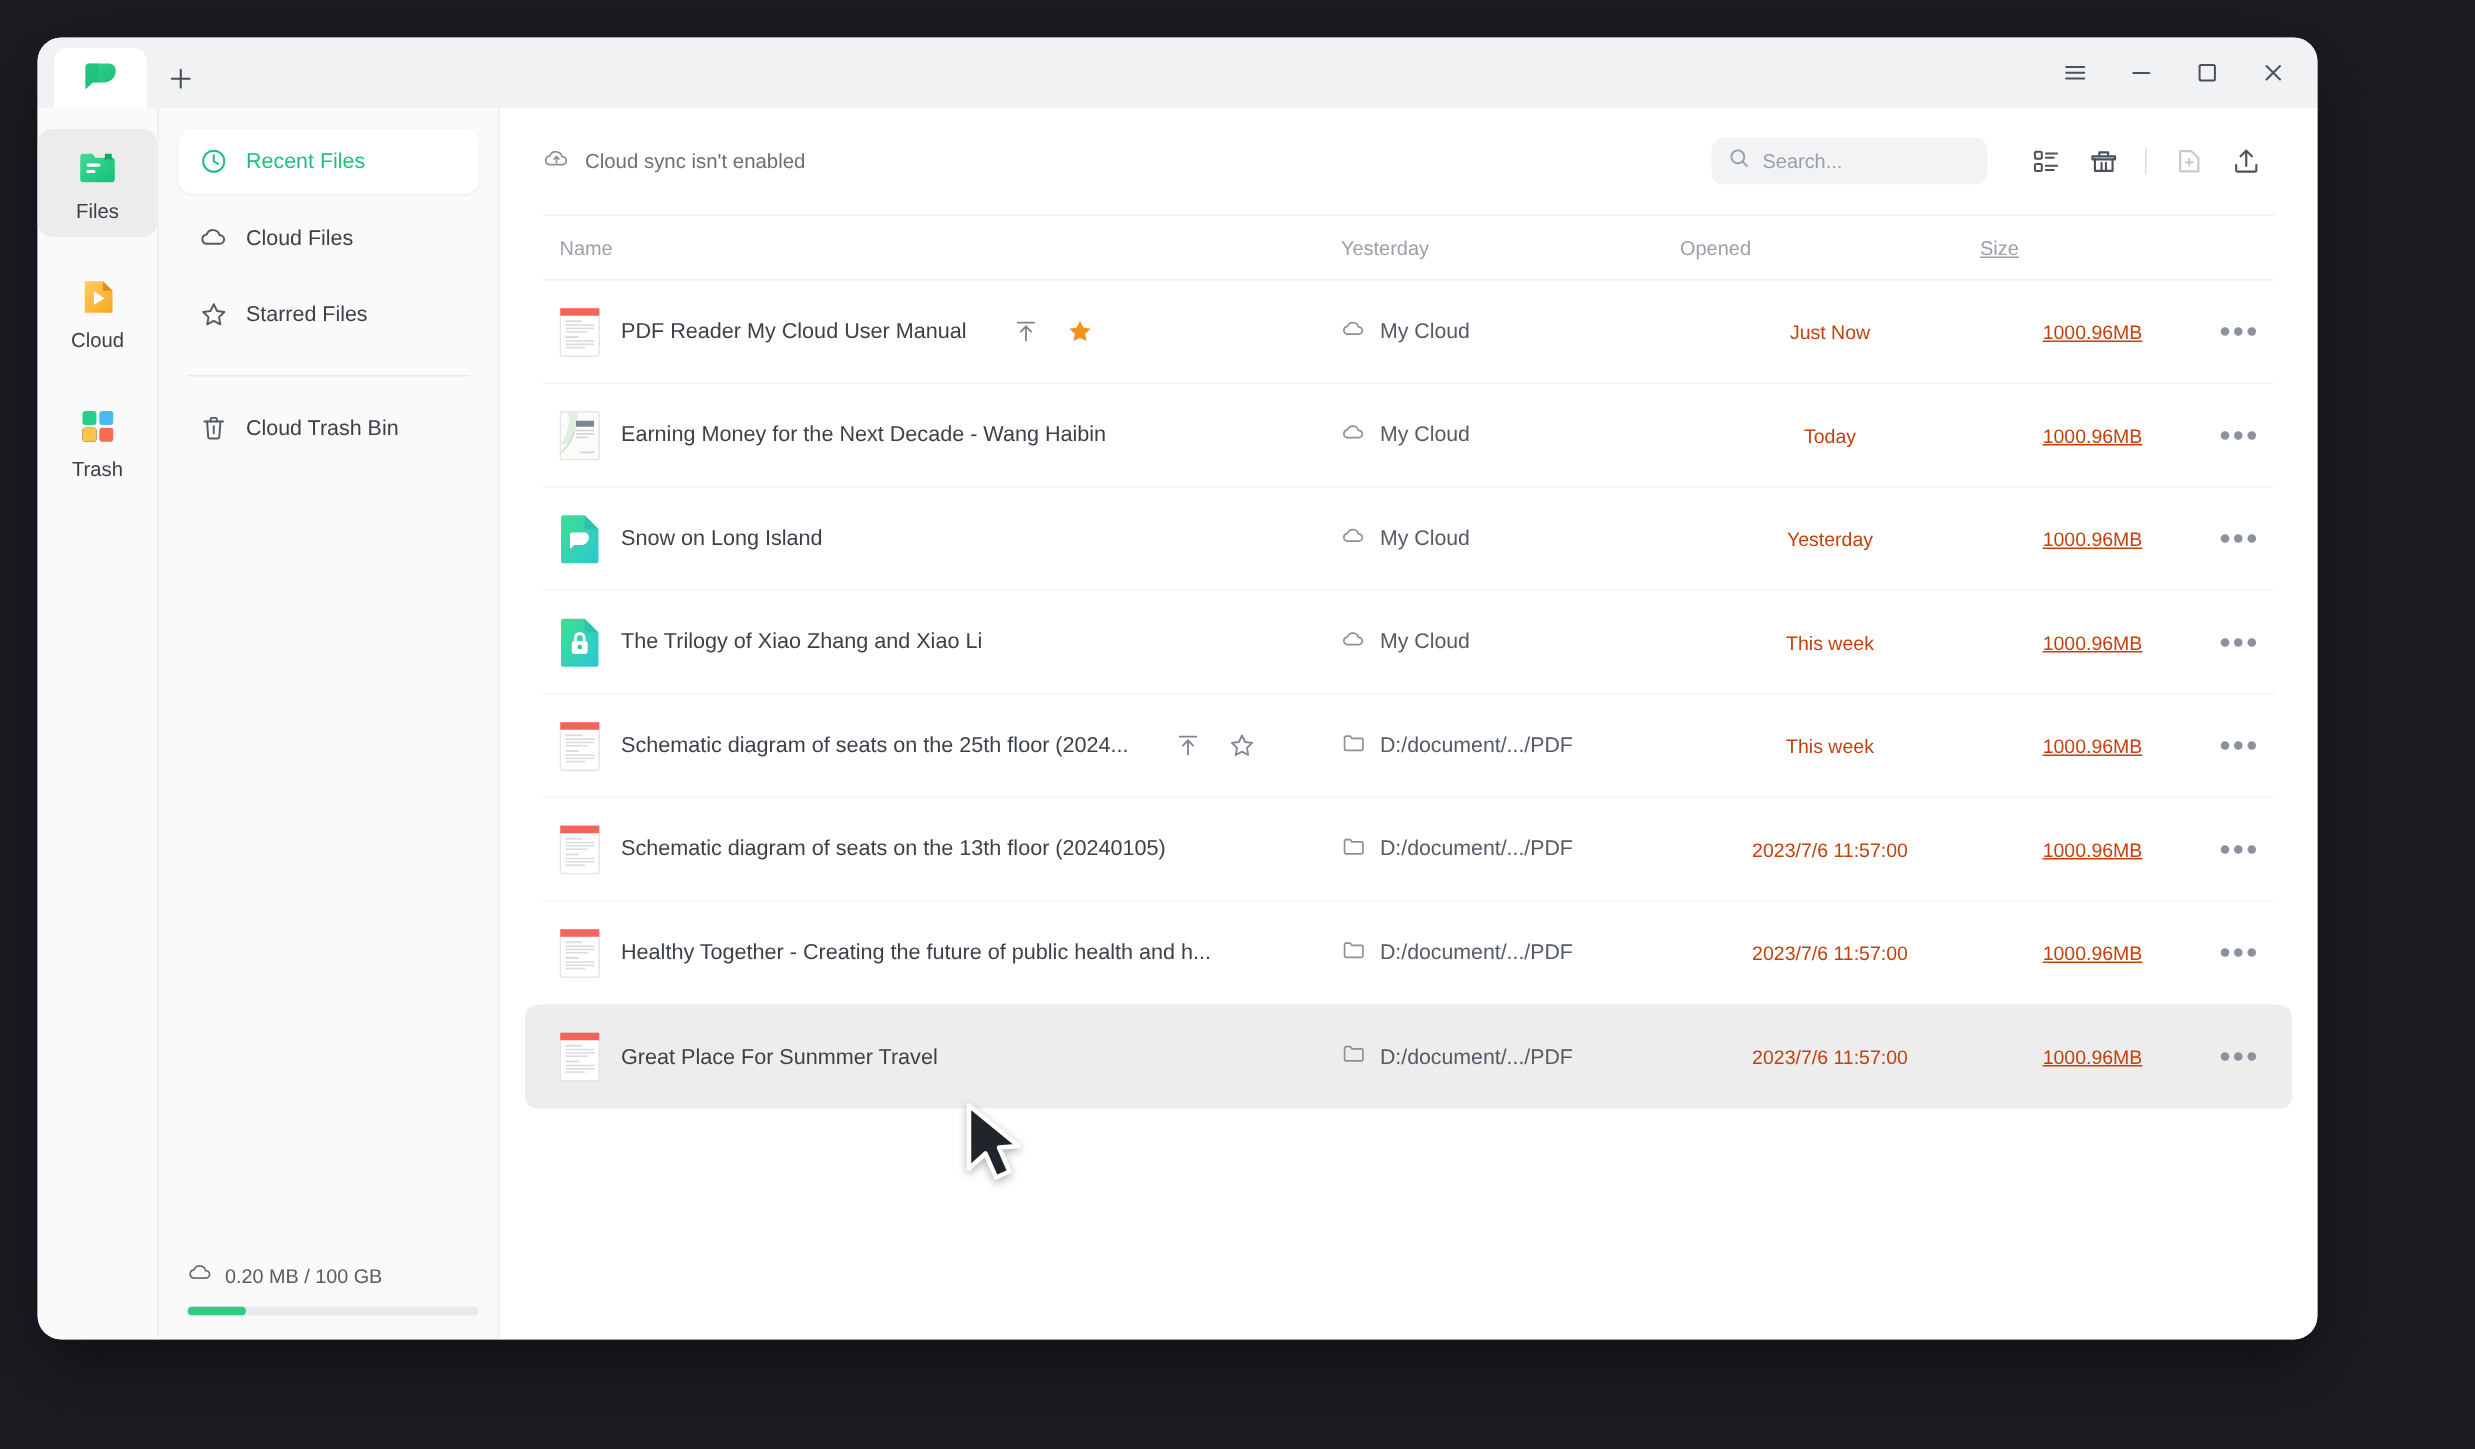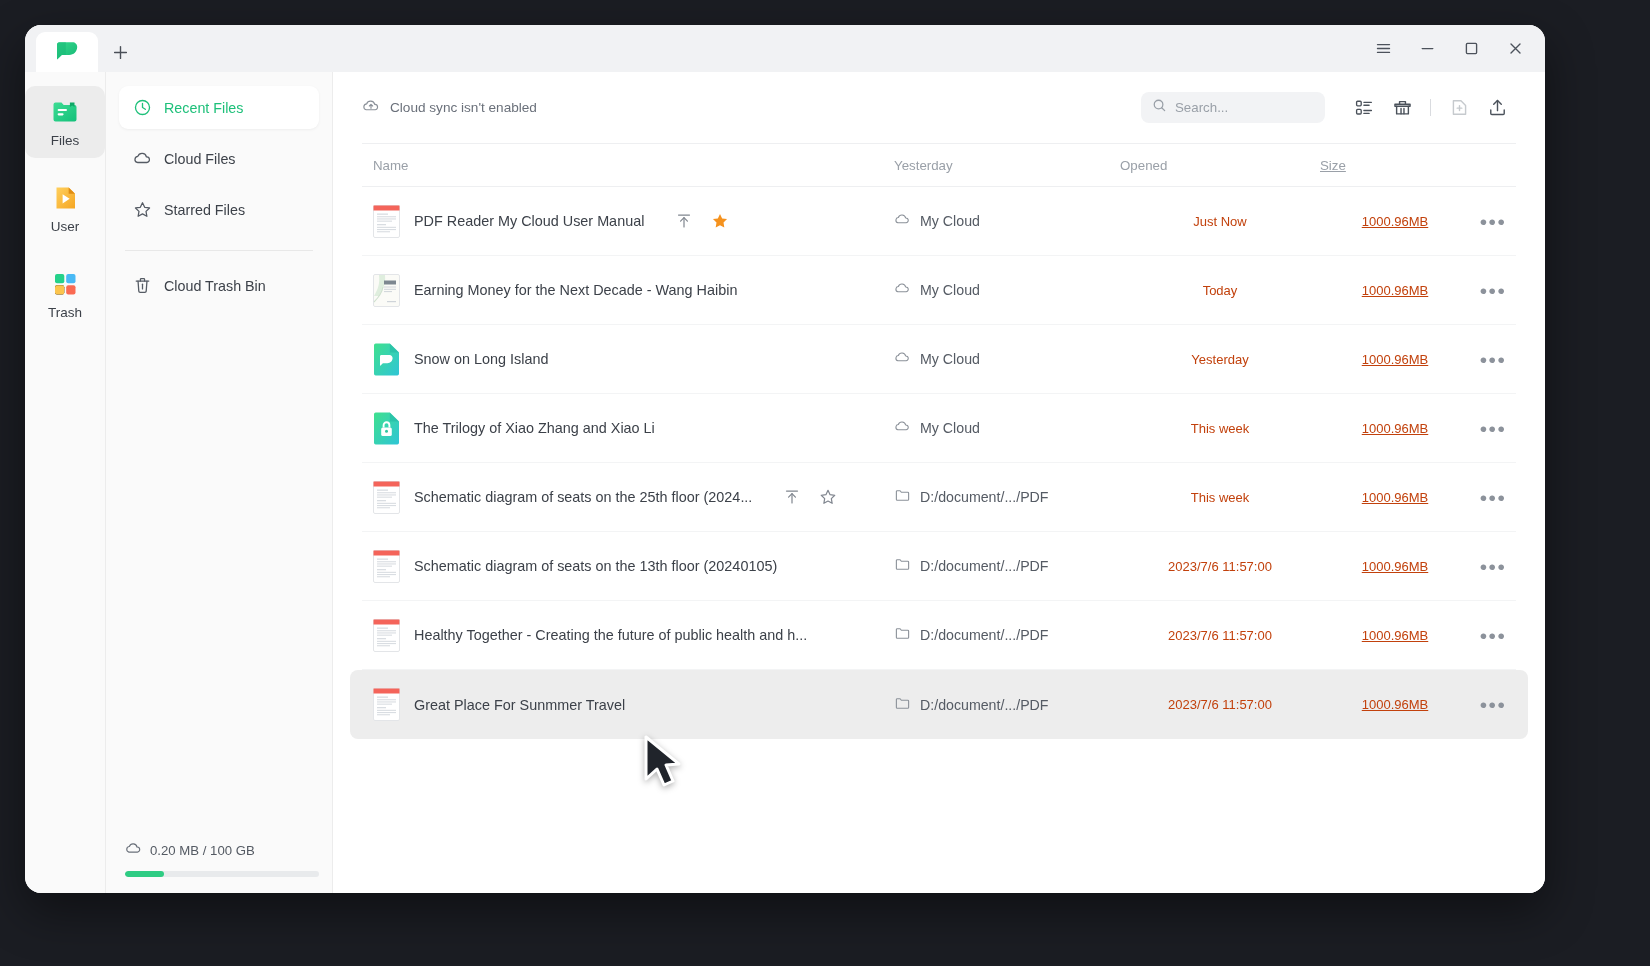--- a/index.html
+++ b/index.html
@@ -306,21 +306,21 @@
                 <linearGradient id="gOpen" x1="0" y1="0" x2="1" y2="1">
                   <stop offset="0" stop-color="#ffcf5c"></stop>
                     <stop offset="1" stop-color="#f5a623"></stop>
                 </linearGradient>
               </defs>
               <path d="M6.5 4.5h12.2l6.3 6.3v14.7H6.5z" fill="url(#gOpen)"></path>
               <path d="M18.7 4.5l6.3 6.3h-6.3z" fill="#e08d12"></path>
               <path d="M12.6 11.2l7 4.6-7 4.6z" fill="#fff"></path>
             </svg>
           </span>
-          <span class="raillabel">User</span>
+          <span class="raillabel">Cloud</span>
         </div>
 
         <div class="railitem">
           <span>
             <svg class="railicon" viewBox="0 0 30 30">
               <rect x="5" y="5" width="9.3" height="9.3" rx="2" fill="#24d18a"></rect>
               <rect x="16.2" y="5" width="9.3" height="9.3" rx="2" fill="#49b9f5"></rect>
               <rect x="5" y="16.2" width="9.3" height="9.3" rx="2" fill="#fcc košt"></rect>
               <rect x="5" y="16.2" width="9.3" height="9.3" rx="2" fill="#fbc44d"></rect>
               <rect x="16.2" y="16.2" width="9.3" height="9.3" rx="2" fill="#fa6a52"></rect>

